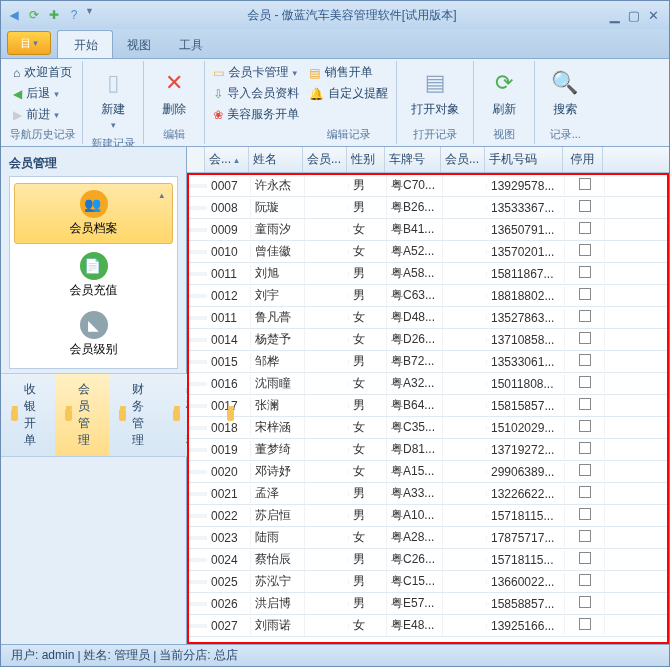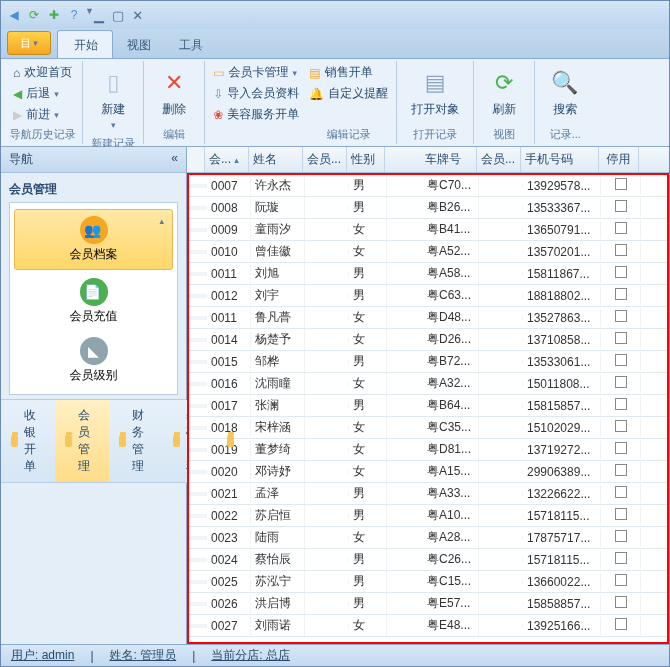--- a/index.html
+++ b/index.html
@@ -37,37 +37,38 @@
 .nav-cat { padding: 7px 10px; border-bottom: 1px solid #b9cee5; background: linear-gradient(to bottom, #e8f1fa, #d6e6f4); display: flex; align-items: center; gap: 6px; color: #2a4a6e; cursor: pointer; }
 .nav-cat.active { background: linear-gradient(to bottom, #fff0c4, #ffdd88); }
 .folder-icon { width: 16px; height: 12px; background: #f6c65a; border-radius: 2px; position: relative; }
 .folder-icon::before { content: ''; position: absolute; top: -3px; left: 1px; width: 6px; height: 3px; background: #f6c65a; border-radius: 1px 1px 0 0; }
 .grid-area { flex: 1; background: #fff; display: flex; flex-direction: column; min-height: 0; }
 .grid-header { display: flex; background: linear-gradient(to bottom, #f4f8fc, #e0ebf6); border-bottom: 1px solid #a6c1dd; }
 .gh-cell { padding: 4px 4px; border-right: 1px solid #c3d4e6; font-size: 12px; color: #2a4a6e; white-space: nowrap; overflow: hidden; text-overflow: ellipsis; }
 .grid-body { flex: 1; overflow-y: auto; border: 2px solid #ff0000; border-top: 2px solid #ff0000; }
 .grid-row { display: flex; border-bottom: 1px solid #e0e8f0; height: 22px; align-items: center; }
 .g-cell { padding: 2px 4px; border-right: 1px solid #eef3f8; font-size: 12px; color: #333; white-space: nowrap; overflow: hidden; text-overflow: ellipsis; }
-.c0 { width: 18px; background: #f0f5fa; } .c1 { width: 44px; } .c2 { width: 54px; } .c3 { width: 44px; } .c4 { width: 38px; font-family: Liberation Serif, serif; } .c5 { width: 56px; margin-left: 36px; } .c6 { width: 44px; } .c7 { width: 78px; } .c8 { width: 40px; text-align: center; }
+.c0 { width: 18px; background: #f0f5fa; } .c1 { width: 44px; } .c2 { width: 54px; } .c3 { width: 44px; } .c4 { width: 38px; font-family: Liberation Serif, serif; } .c5 { width: 56px; } .c6 { width: 44px; } .c7 { width: 78px; } .c8 { width: 40px; text-align: center; }
 .chk { width: 12px; height: 12px; border: 1px solid #888; display: inline-block; }
-.statusbar { height: 22px; background: linear-gradient(to bottom, #d8e7f6, #c3d9ef); border-top: 1px solid #8aabce; display: flex; align-items: center; padding: 0 10px; gap: 16px; font-size: 12px; color: #2a4a6e; text-decoration: underline; }
+.statusbar { height: 22px; background: linear-gradient(to bottom, #d8e7f6, #c3d9ef); border-top: 1px solid #8aabce; display: flex; align-items: center; padding: 0 10px; gap: 3px; font-size: 12px; color: #2a4a6e; }
 .dd { font-size: 9px; color: #5a7aa0; }
 </style>
 </head>
 <body>
 
 <div class="window">
   <div class="titlebar">
     <div class="tb-icons">
       <span class="tb-icon" style="color:#4a90d9">◀</span>
       <span class="tb-icon" style="color:#4caf50">⟳</span>
       <span class="tb-icon" style="color:#4caf50">✚</span>
       <span class="tb-icon" style="color:#4a90d9">?</span>
       <span class="dd">▼</span>
     </div>
+    <div class="title-text">会员 - 傲蓝汽车美容管理软件[试用版本]</div>
     <div class="win-ctrls">
       <span class="win-ctrl">▁</span>
       <span class="win-ctrl">▢</span>
       <span class="win-ctrl">✕</span>
     </div>
   </div>
 
   <div class="menubar">
     <div class="app-btn">
         <span>目</span>
@@ -159,24 +160,20 @@
       <div class="big-btn">
           <div class="big-icon" style="color:#5a7aa0">🔍</div>
           <span>搜索</span>
         </div>
       <div class="group-label">记录...</div>
     </div>
   </div>
 
   <div class="content">
     <div class="navpanel">
-      <div class="nav-title">
-          <span>导航</span>
-          <span>«</span>
-        </div>
       <div class="nav-section">
         <div class="nav-section-title">会员管理</div>
         <div class="nav-items" id="nav-items">
             <div class="nav-item selected" style="position: relative;">
               <div class="nav-item-icon" style="background:#f5a623">👥</div>
               <span>会员档案</span>
               <span class="dd" style="position:absolute;right:8px">▴</span>
             </div>
             <div class="nav-item">
               <div class="nav-item-icon" style="background:#4caf50">📄</div>

